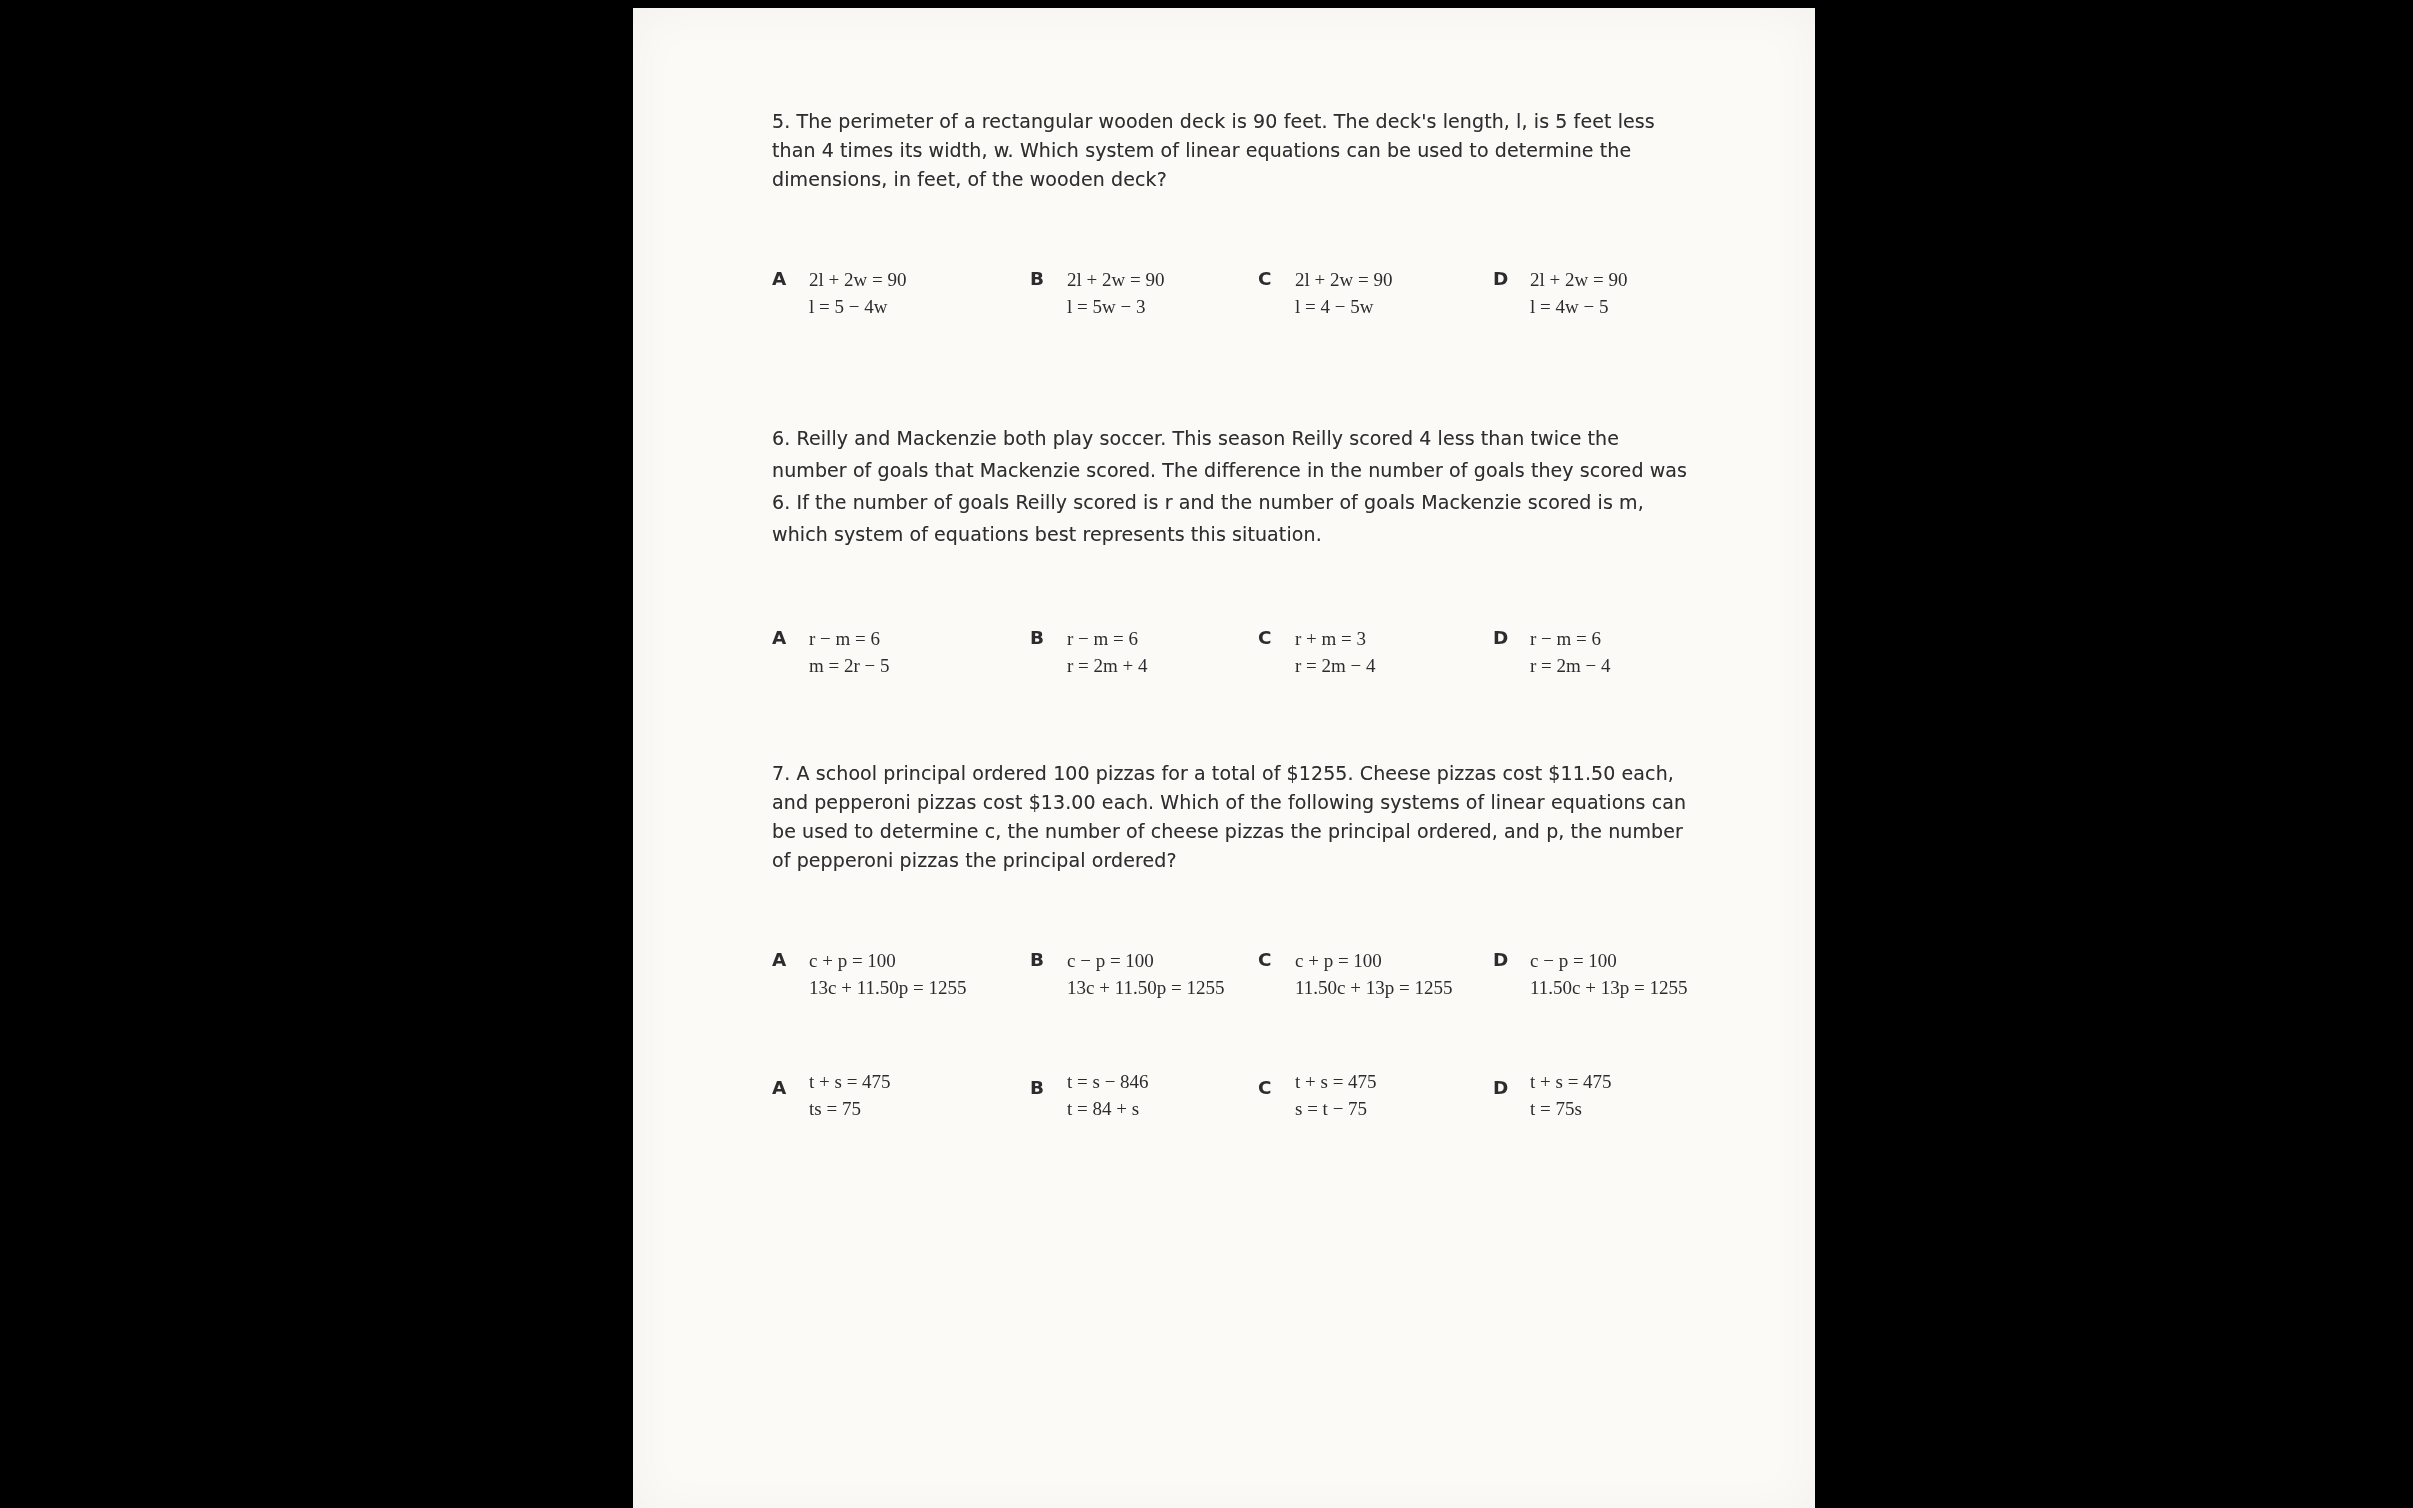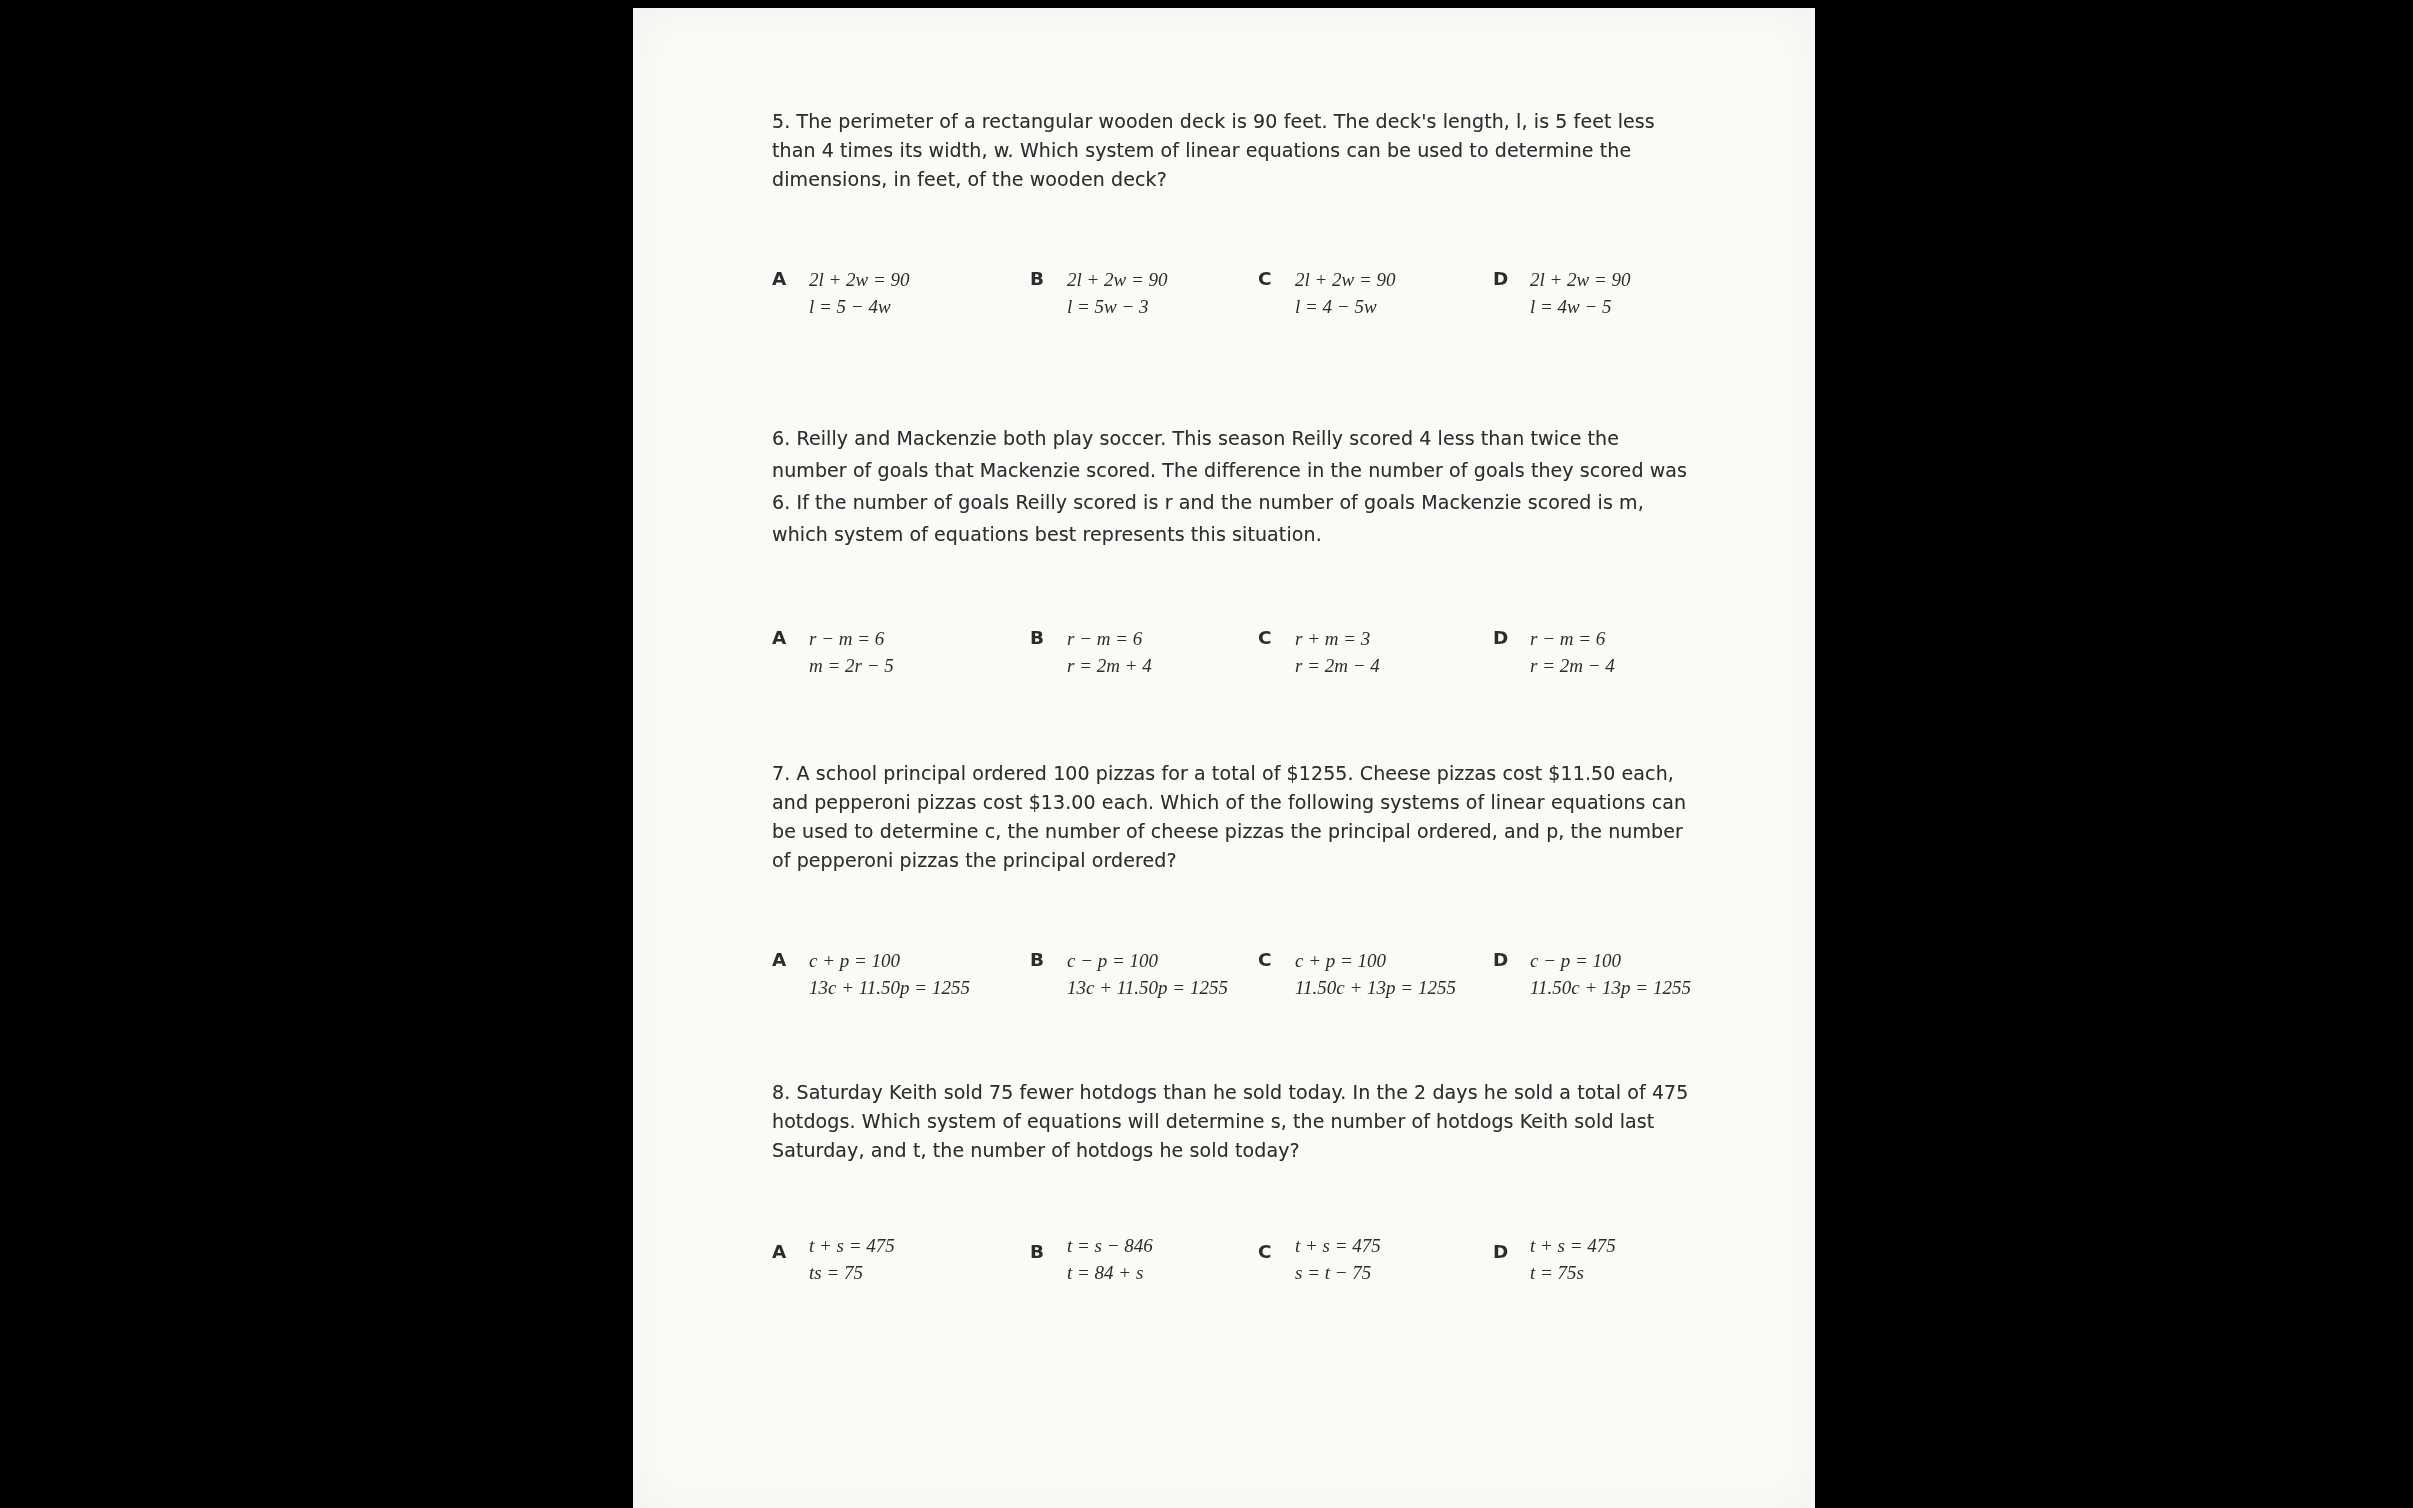--- a/index.html
+++ b/index.html
@@ -56,21 +56,20 @@
     color: #2c2c2e;
     margin-right: 20px;
     min-width: 17px;
   }
   .equations {
     display: flex;
     flex-direction: column;
   }
   .eq {
     font-family: "Liberation Serif", "DejaVu Serif", serif;
-    font-style: italic;
     font-size: 19px;
     line-height: 27px;
     color: #2c2c2e;
     white-space: nowrap;
   }
   
   .q5-options { margin-top: 72px; }
   .q6-text    { margin-top: 102px; line-height: 32px; }
   .q6-options { margin-top: 75px; }
   .q7-text    { margin-top: 80px; }
@@ -175,21 +174,20 @@
         </div>
         <div class="option">
           <span class="option-letter">D</span>
           <span class="equations">
             <span class="eq">c − p = 100</span>
             <span class="eq">11.50c + 13p = 1255</span>
           </span>
         </div>
       </div>
 
-      <div class="question-text q8-text">8.  Saturday Keith sold 75 fewer hotdogs than he sold today.  In the 2 days he sold a total of 475 hotdogs.  Which system of equations will determine s, the number of hotdogs Keith sold last Saturday, and t, the number of hotdogs he sold today?</div>
       <div class="options-row q8-options">
         <div class="option">
           <span class="option-letter">A</span>
           <span class="equations">
             <span class="eq">t + s = 475</span>
             <span class="eq">ts = 75</span>
           </span>
         </div>
         <div class="option">
           <span class="option-letter">B</span>

